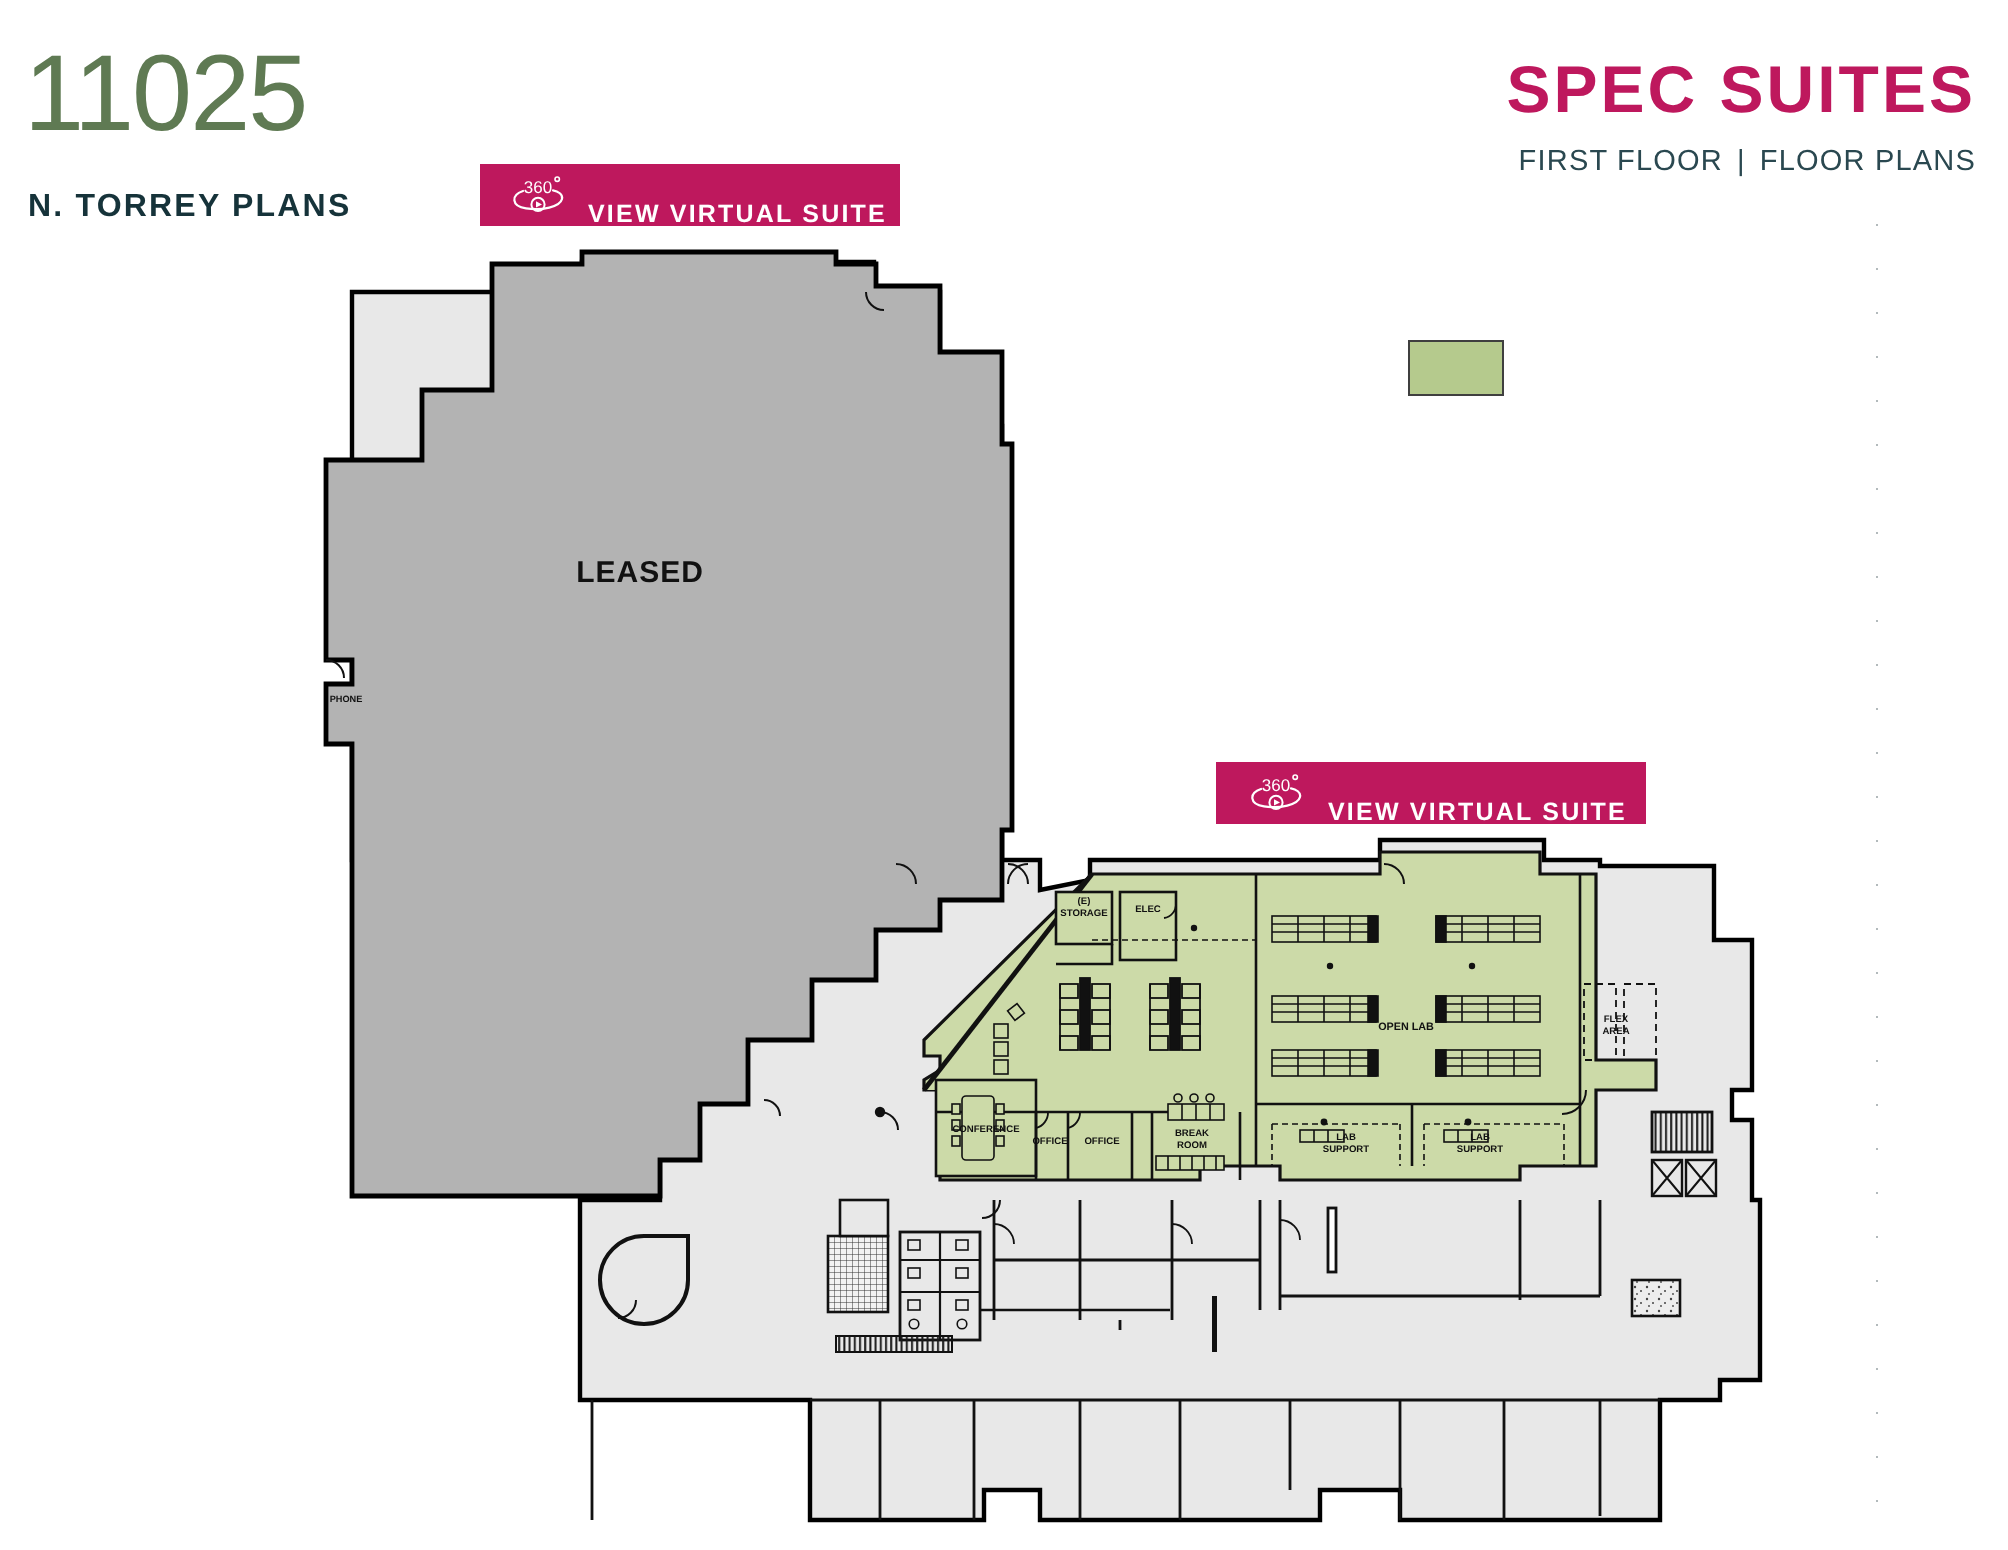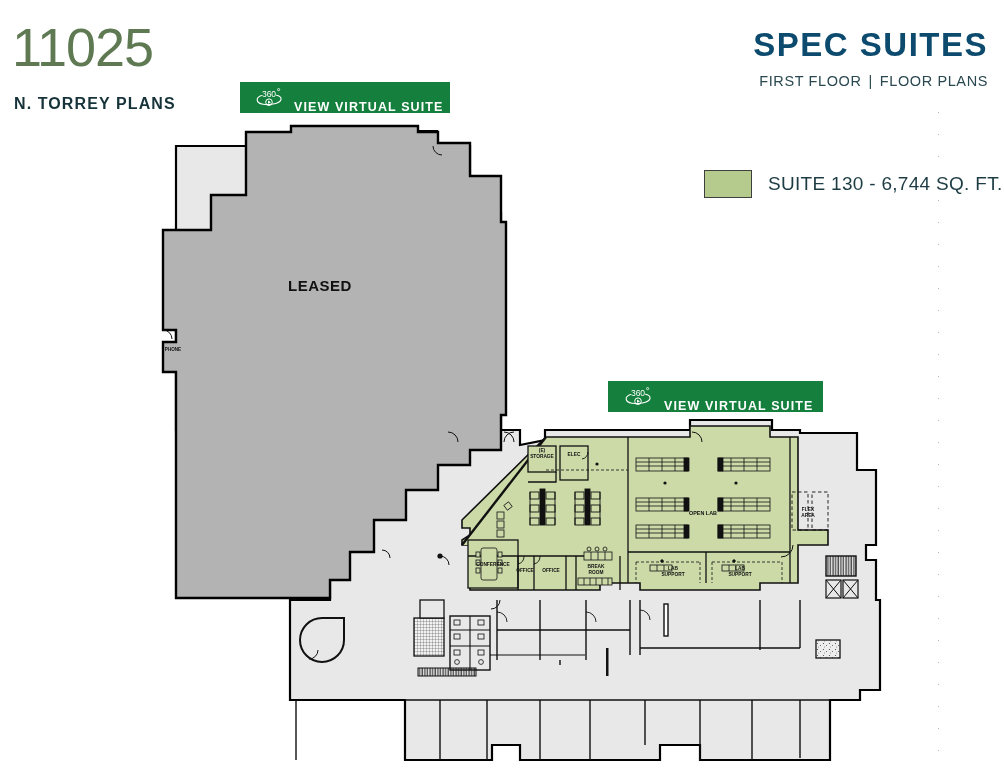--- a/index.html
+++ b/index.html
@@ -13,32 +13,32 @@
     color:#5f7a53;line-height:1;
   }
   #building-street{
     position:absolute;left:14px;top:96px;
     font-size:16px;font-weight:700;letter-spacing:1.1px;
     color:#16333a;line-height:1;
   }
   #spec-title{
     position:absolute;right:16px;top:28px;
     font-size:33px;font-weight:700;letter-spacing:1.5px;
-    color:#0c4a6e;line-height:1;text-align:right;white-space:nowrap;
+    color:#be185d;line-height:1;text-align:right;white-space:nowrap;
   }
   #spec-sub{
     position:absolute;right:16px;top:74px;
     font-size:14.5px;letter-spacing:.6px;color:#2a4850;
     line-height:1;text-align:left;white-space:nowrap;
   }
   #spec-sub .sep{padding:0 7px;color:#2a4850;}
 
   
   .vsbtn{
-    position:absolute;background:#15803d;display:flex;align-items:center;
+    position:absolute;background:#be185d;display:flex;align-items:center;
     cursor:pointer;box-sizing:border-box;
   }
   .vsbtn .label{
     color:#ffffff;font-size:12.5px;font-weight:600;letter-spacing:1.1px;
     white-space:nowrap;
     margin-top:18px;
   }
   .icon360{flex:0 0 auto;display:block;}
   #vsbtn-top{left:240px;top:82px;width:210px;height:31px;padding-left:14px;}
   #vsbtn-top .label{margin-left:10px;}
@@ -90,21 +90,20 @@
     <circle cx="24.6" cy="2.6" r="1.1" fill="none" stroke="#ffffff" stroke-width="0.8"></circle>
     <path d="M7.5,8.5 C1.5,10.5 1.5,16 9,17.2 C17,18.4 26,16.5 27,12.5 C27.6,10.2 25,8.6 22.5,8.2" fill="none" stroke="#ffffff" stroke-width="1.1" stroke-linecap="round"></path>
     <circle cx="15" cy="15.2" r="3.3" fill="none" stroke="#ffffff" stroke-width="1"></circle>
     <path d="M14,13.6 L17,15.2 L14,16.8 Z" fill="#ffffff"></path>
   </svg>
   <span class="label">VIEW VIRTUAL SUITE</span>
 </div>
 
 <div id="legend">
   <div id="legend-swatch" style="background: rgb(181, 202, 141);"></div>
-  <div id="legend-label">SUITE 130 - 6,744 SQ. FT.</div>
 </div>
 
 <div id="right-rule"></div>
 
 <svg id="floorplan" viewBox="0 0 1004 775">
   <defs>
     <pattern id="hatchDiag" width="4" height="4" patternUnits="userSpaceOnUse">
       <path d="M0,4 L4,0" stroke="#222" stroke-width="0.7"></path>
     </pattern>
     <pattern id="hatchVert" width="2.6" height="2.6" patternUnits="userSpaceOnUse">

